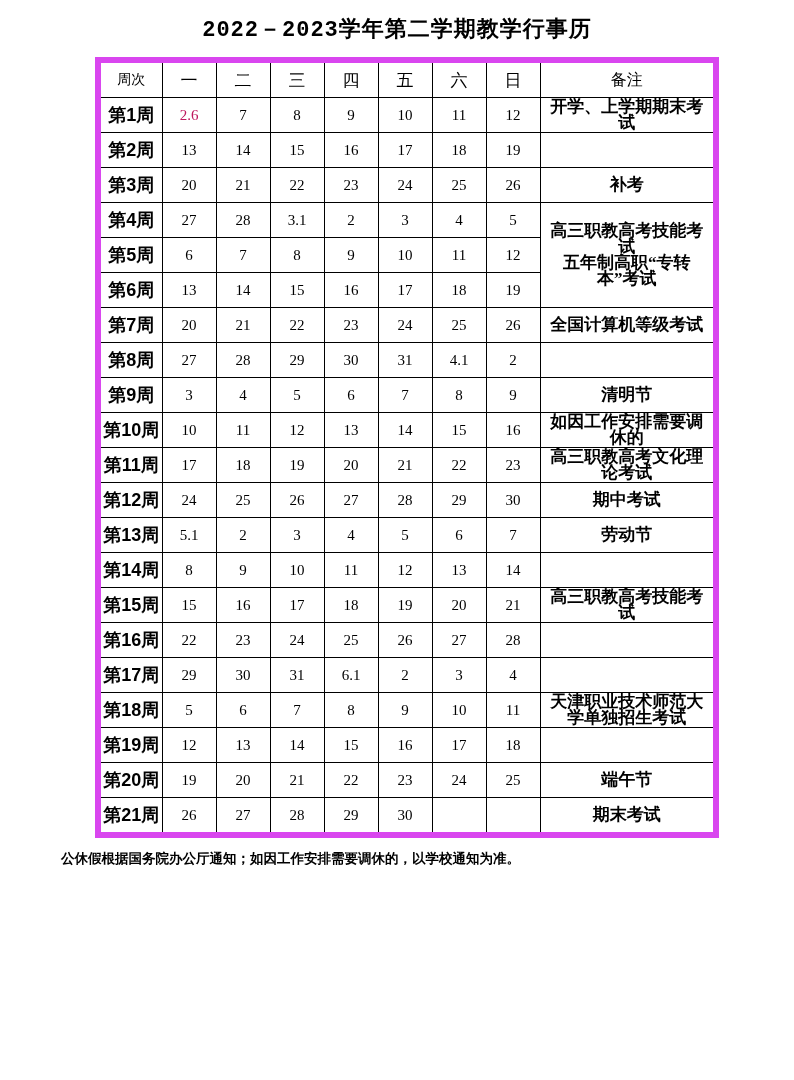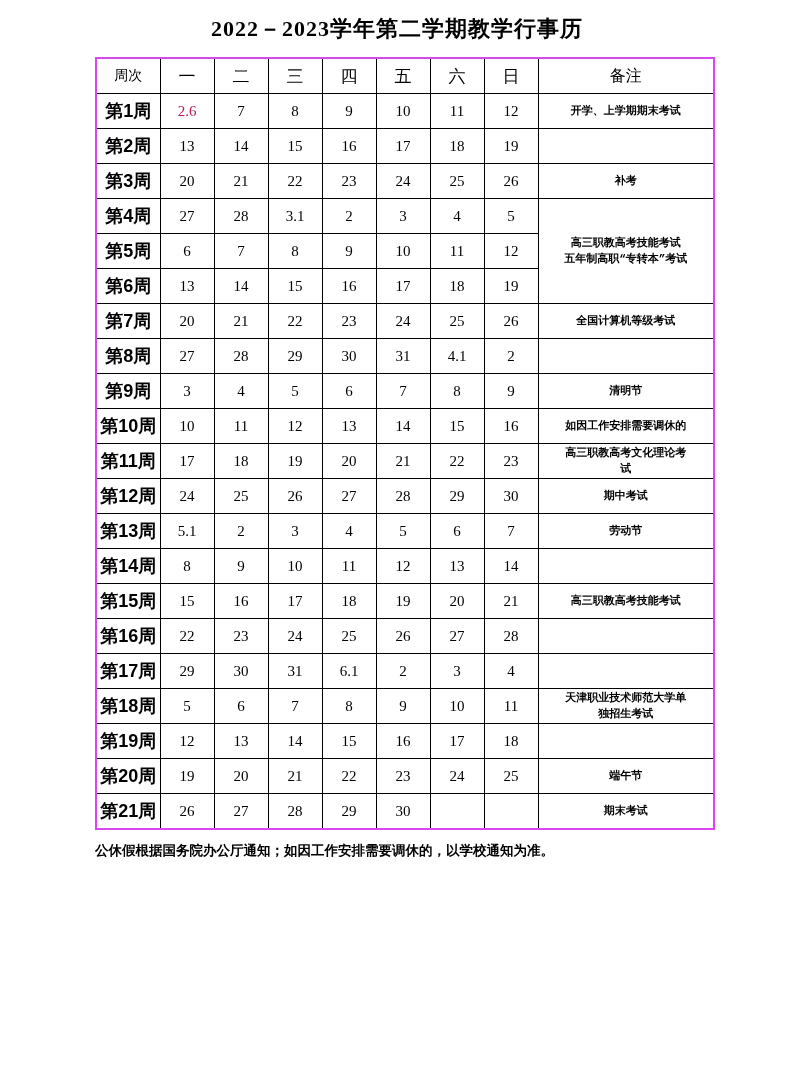--- a/index.html
+++ b/index.html
@@ -11,28 +11,28 @@
     font-family:"Liberation Serif","DejaVu Serif",serif;
     overflow:hidden;
   }
   .title{
     margin:0;
     padding-top:14px;
     text-align:center;
     font-size:22px;
     font-weight:bold;
     letter-spacing:1px;
-    font-family:Liberation Serif, serif;
+    font-family:Liberation Mono, monospace;
   }
   table.calendar{
     border-collapse:collapse;
     table-layout:fixed;
     width:620px;
     margin:13px 0 0 95px;
-    border:2px solid #d946ef;
+    border:6px solid #d946ef;
   }
   col.c-week{width:64px;}
   col.c-day{width:54px;}
   col.c-note{width:176px;}
   th,td{
     border:1px solid #000;
     text-align:center;
     vertical-align:middle;
     height:34px;
     padding:0;
@@ -42,29 +42,29 @@
   .th-week{font-size:14px;}
   .th-day{font-size:17px;}
   .th-note{font-size:16px;}
   .week-cell{
     font-family:Liberation Sans, sans-serif;
     font-weight:bold;
     font-size:18px;
   }
   .day-cell{font-size:15px;}
   .note-cell{
-    font-family:Liberation Mono, monospace;
+    font-family:Liberation Serif, serif;
     font-weight:bold;
-    font-size:11px;
+    font-size:17px;
     line-height:16px;
     white-space:pre-line;
-    padding:0 22px;
+    padding:0 5px;
   }
   .footer-note{
-    margin:12px 0 0 95px;
+    margin:12px 0 0 61px;
     font-family:"Liberation Sans","DejaVu Sans",sans-serif;
     font-weight:bold;
     font-size:13.5px;
   }
 </style>
 </head>
 <body>
 
 <div class="page">
   <h1 class="title">2022－2023学年第二学期教学行事历</h1>

